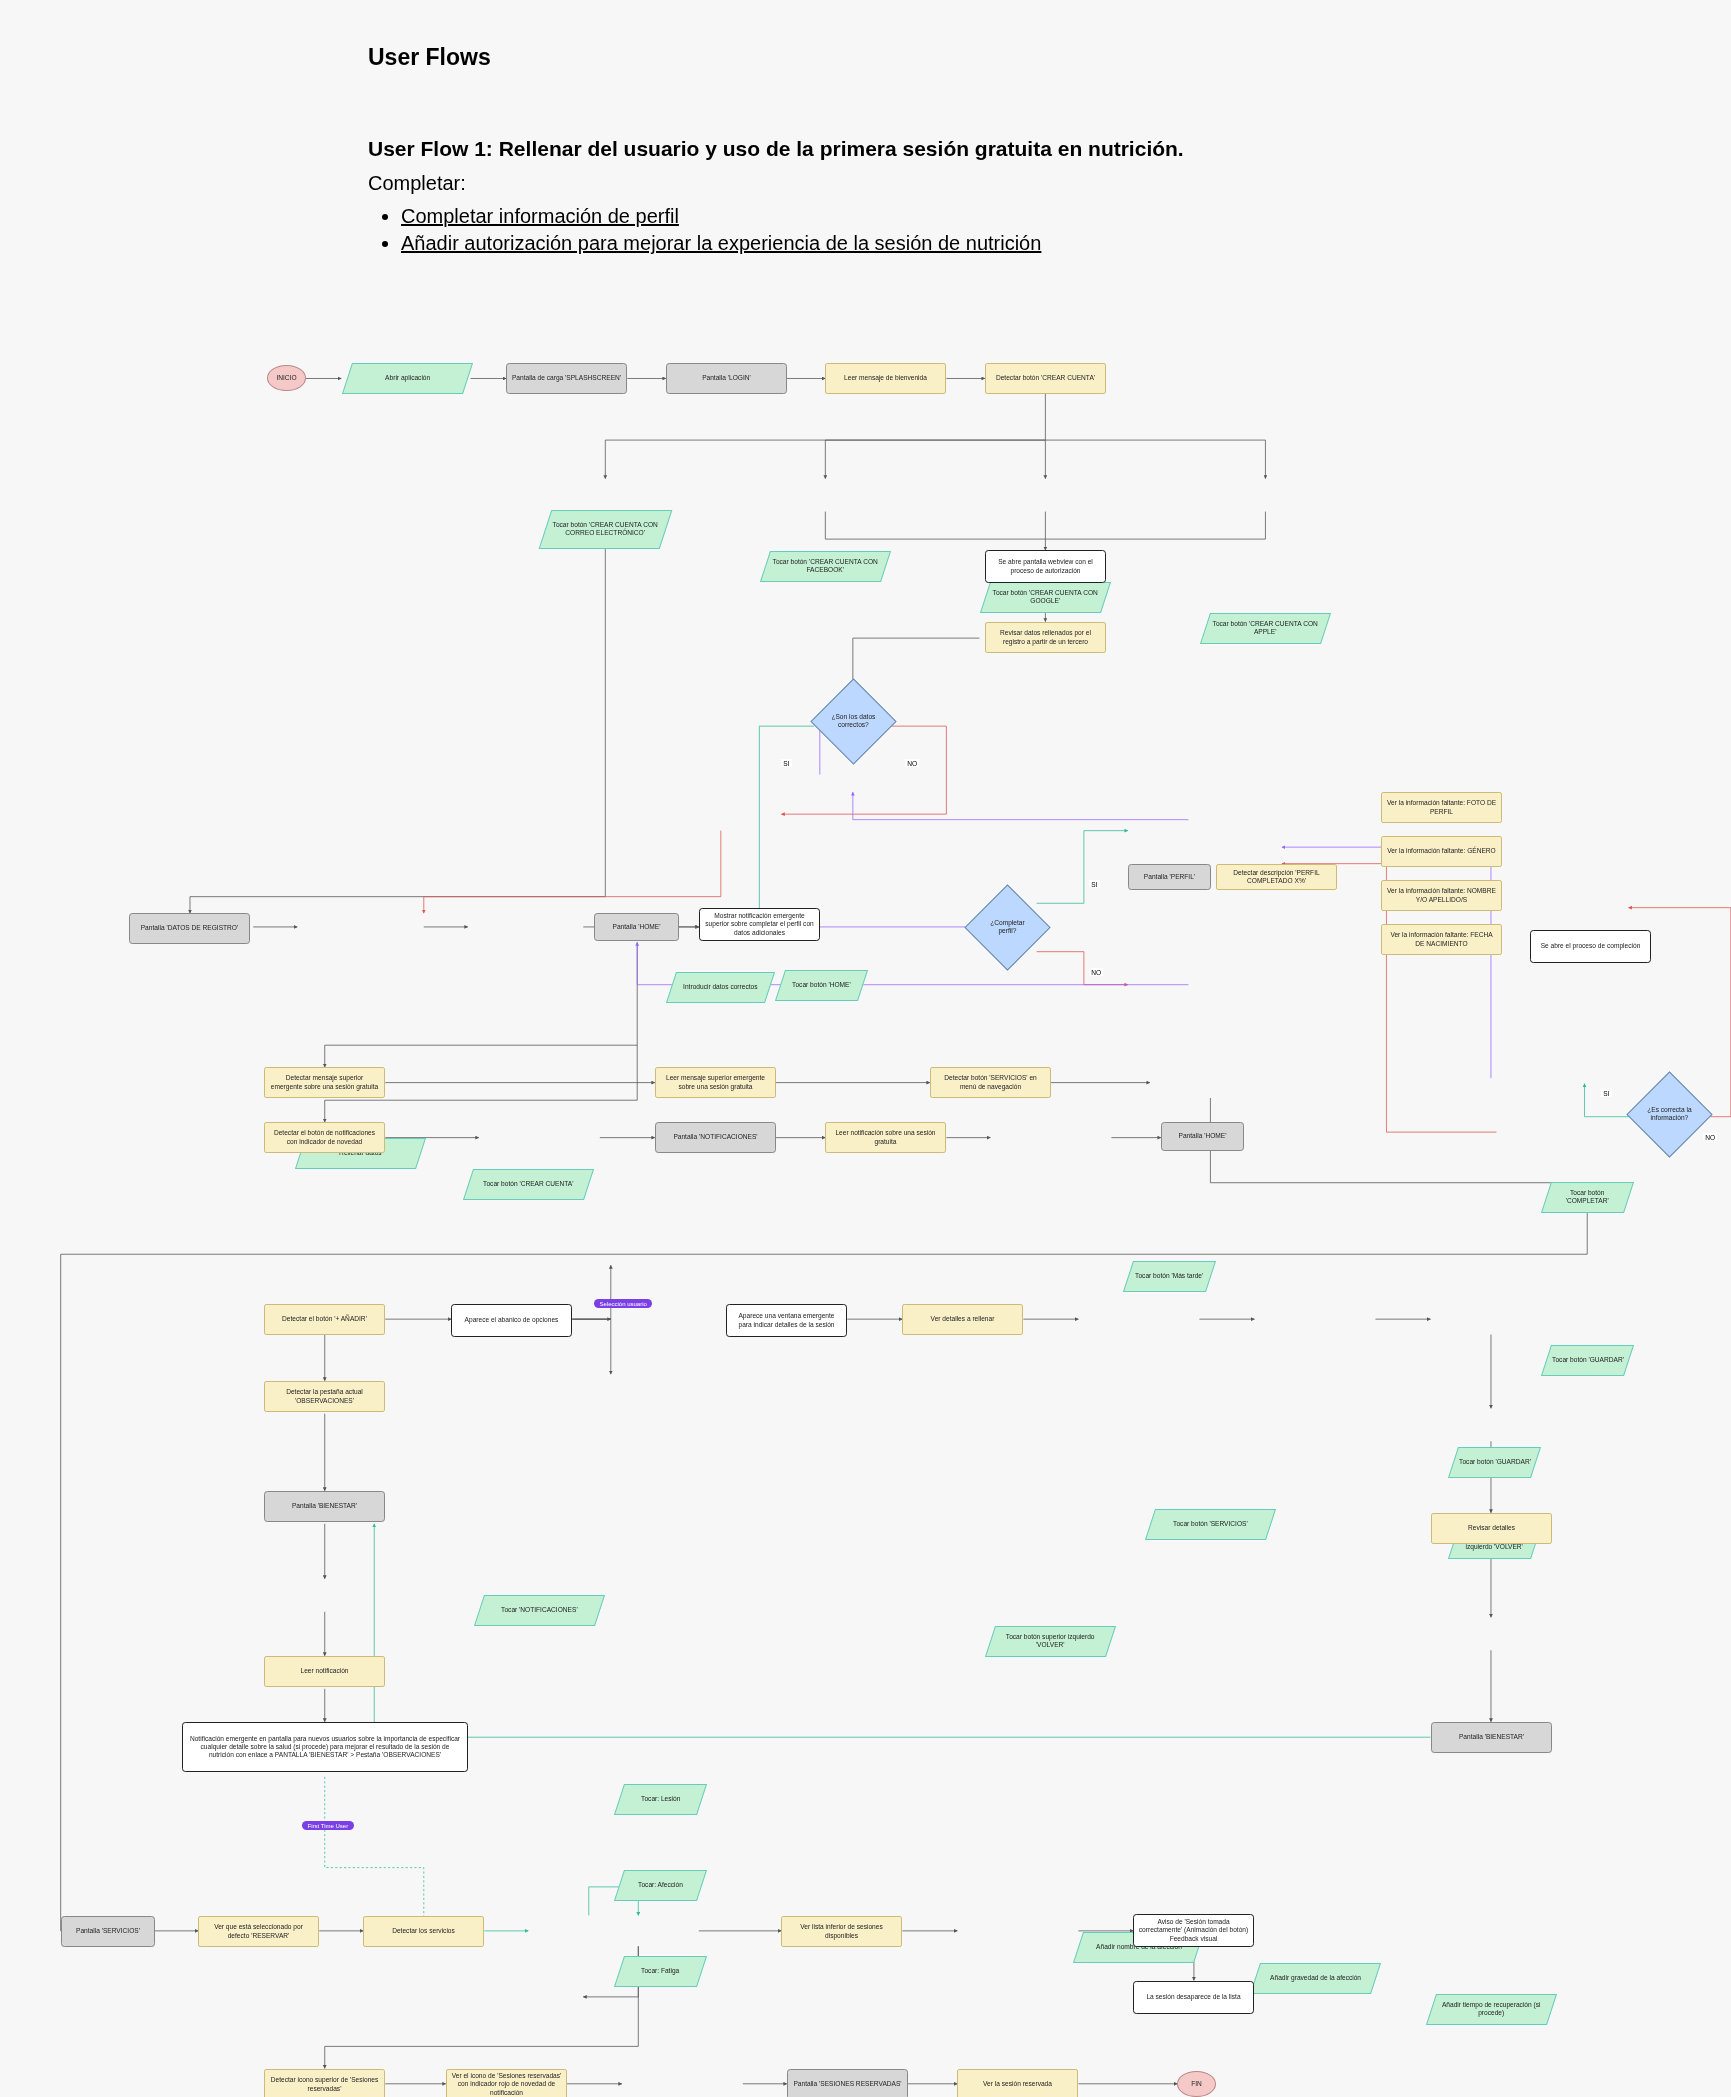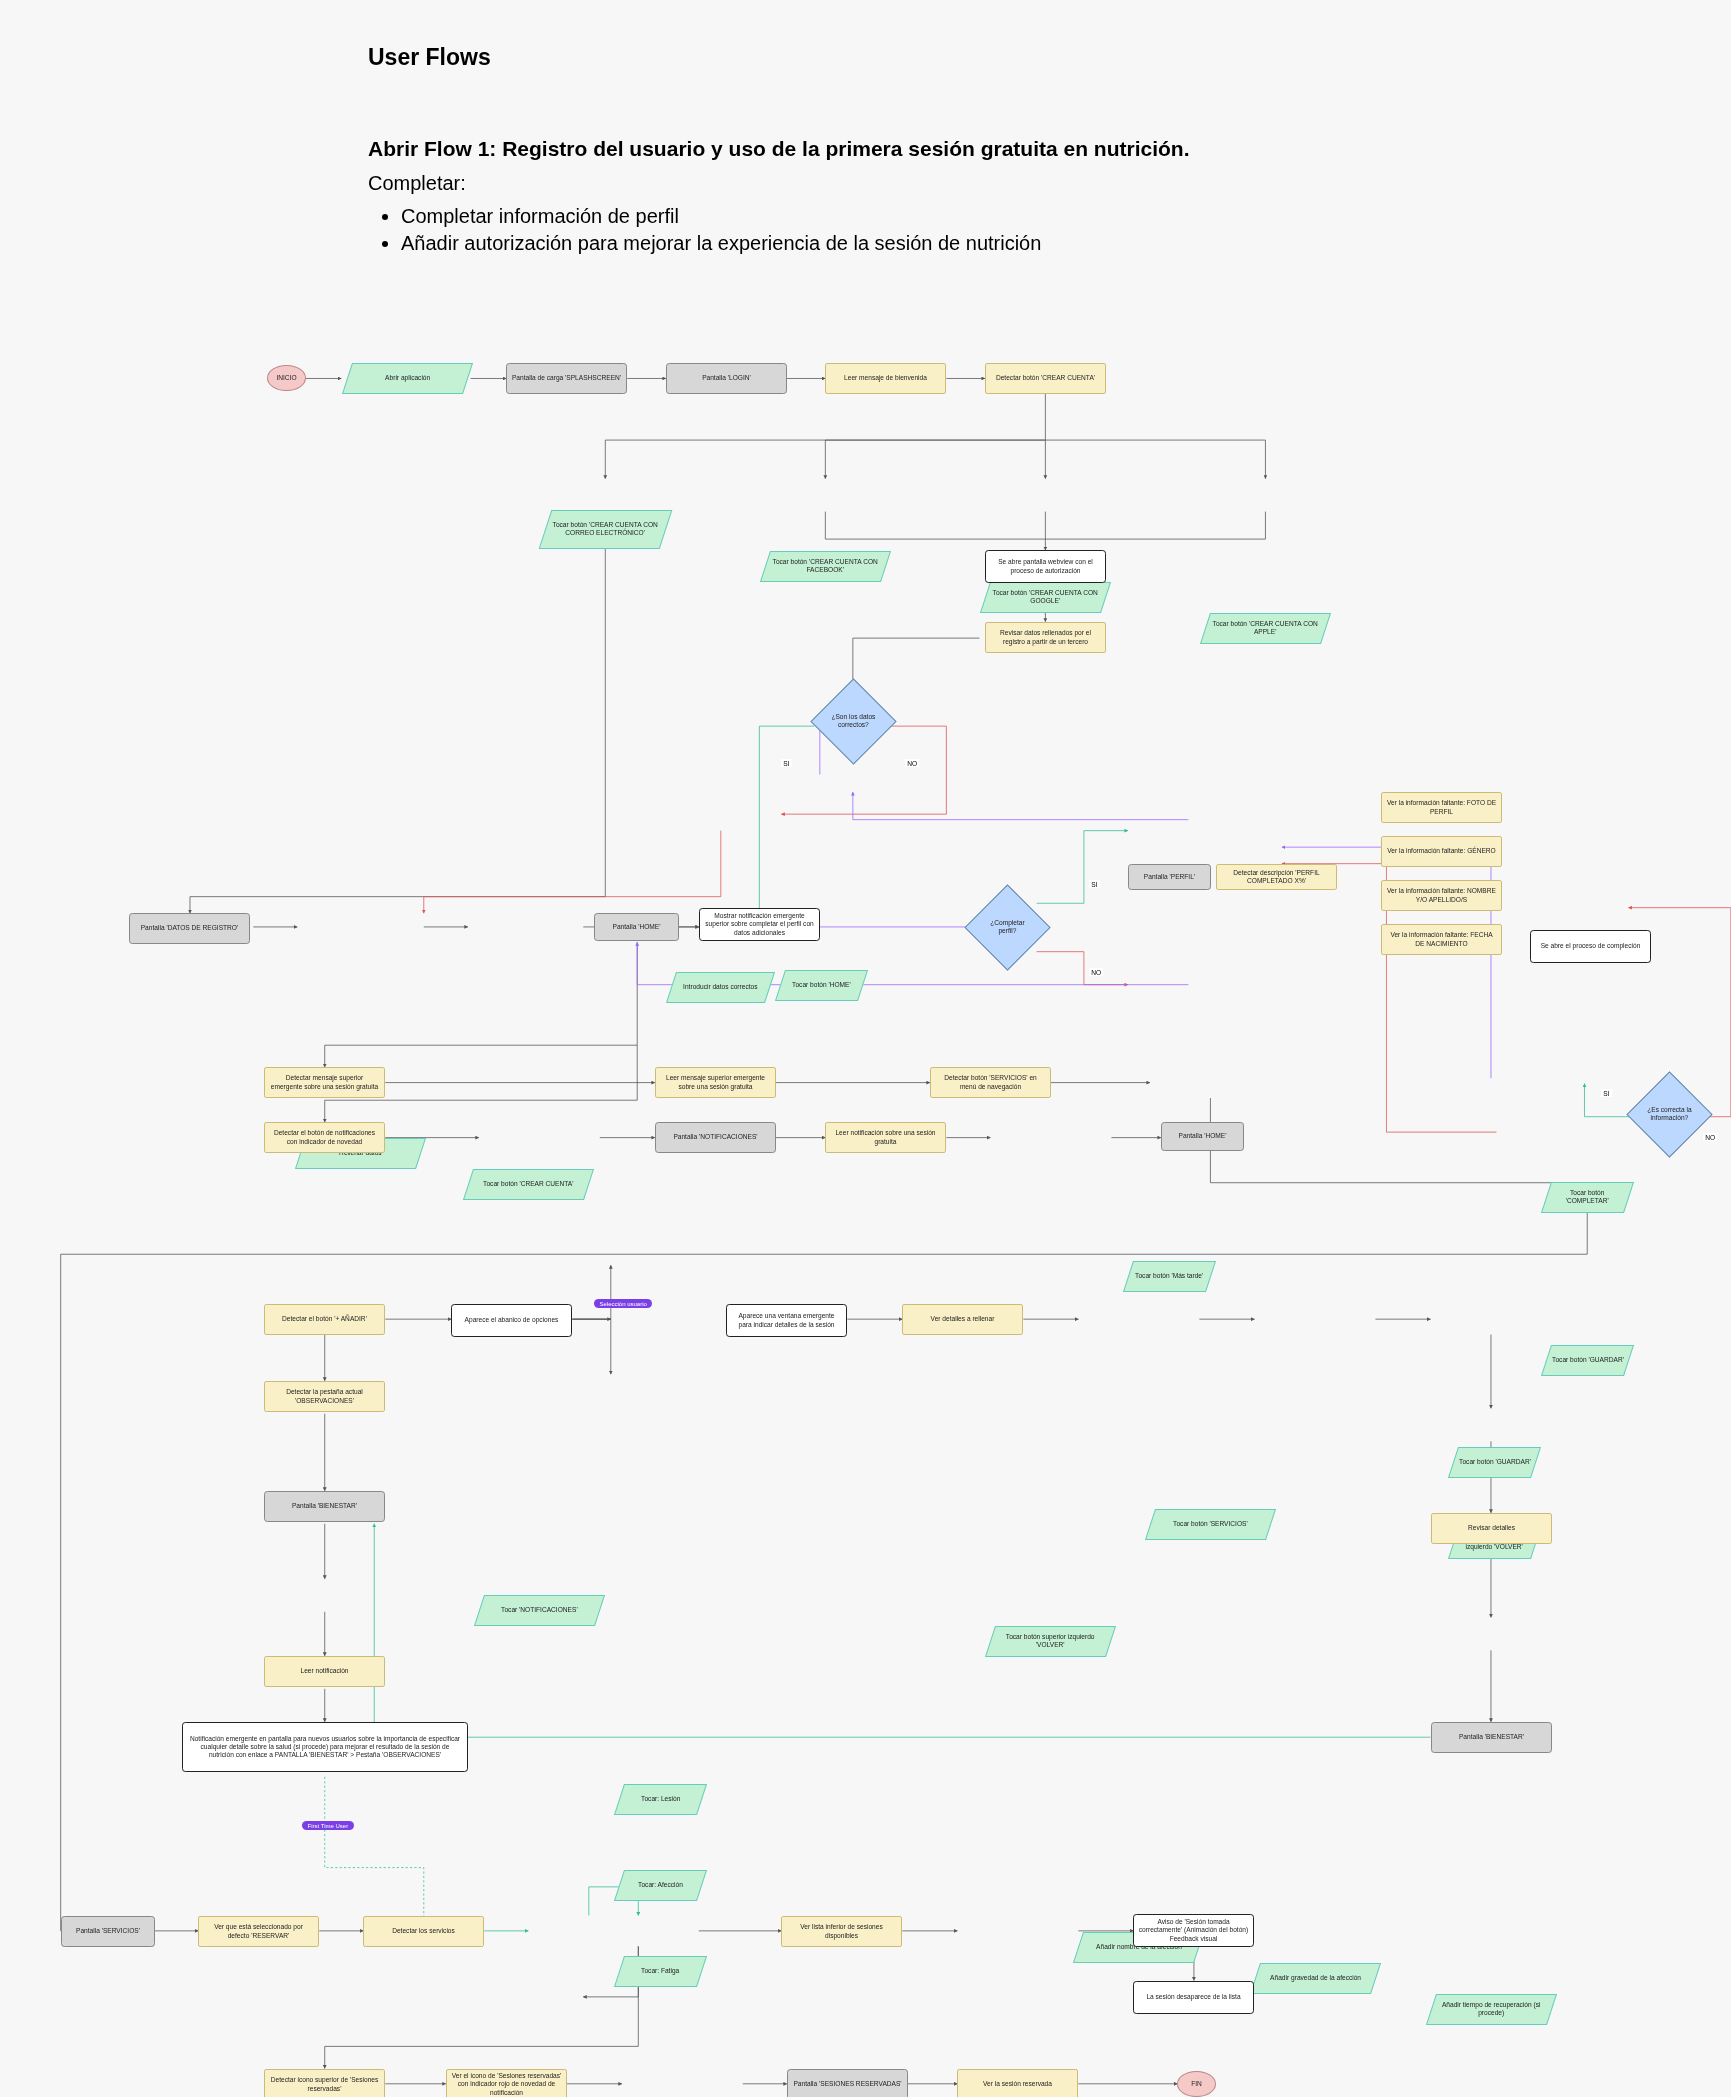--- a/index.html
+++ b/index.html
@@ -14,21 +14,21 @@
   .header {
     position: absolute;
     left: 336px;
     top: 44px;
     margin-left: 32px;
   }
   .title { font-size: 23px; font-weight: 700; color: #000; }
   .subtitle { font-size: 21px; font-weight: 700; color: #000; margin-top: 66px; }
   .secondary-label { font-size: 20px; font-weight: 400; color: #000; margin-top: 11px; }
   .bullets { margin-top: 10px; margin-left: 33px; }
-  .bullets li { font-size: 20px; color: #000; margin-top: 4.4px; }
+  .bullets li { font-size: 20px; color: #000; margin-top: 4.4px; text-decoration: underline; }
 
   svg.canvas { position: absolute; left: 0; top: 0; width: 1731px; height: 2097px; }
 
   .node {
     position: absolute;
     display: flex;
     align-items: center;
     justify-content: center;
     text-align: center;
     font-size: 6.6px;
@@ -97,21 +97,21 @@
   }
   .tall { height: 39px; }
   .narrow { width: 99px; }
   .xnarrow { width: 83px; }
 </style>
 </head>
 <body>
 
 <div class="header">
   <div class="title">User Flows</div>
-  <div class="subtitle">Abrir Flow 1: Registro del usuario y uso de la primera sesión gratuita en nutrición.</div>
+  <div class="subtitle">User Flow 1: Rellenar del usuario y uso de la primera sesión gratuita en nutrición.</div>
   <div class="secondary-label">Completar:</div>
   <ul class="bullets">
     <li>Completar información de perfil</li>
     <li>Añadir autorización para mejorar la experiencia de la sesión de nutrición</li>
   </ul>
 </div>
 
 <svg class="canvas" viewBox="0 0 3146 3812" width="1731" height="2097">
   <defs>
     <marker id="arrow" viewBox="0 0 10 10" refX="9" refY="5" markerWidth="5" markerHeight="5" orient="auto-start-reverse">

